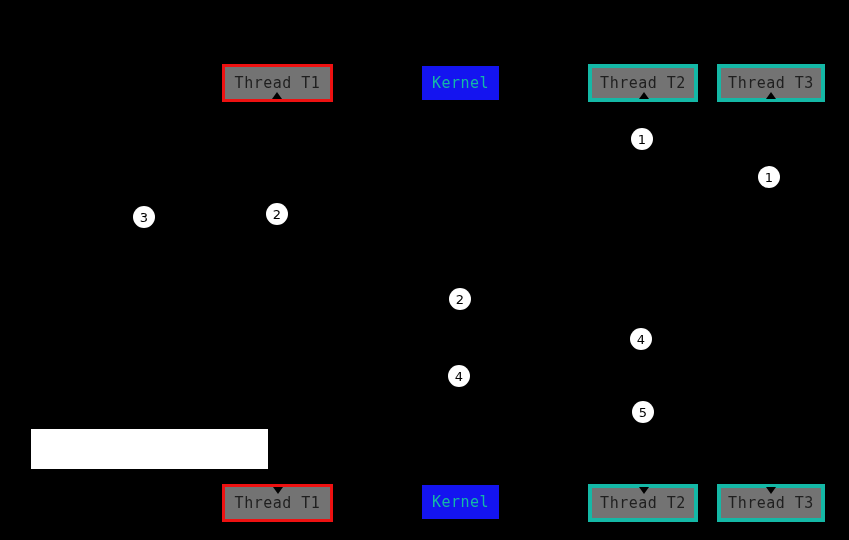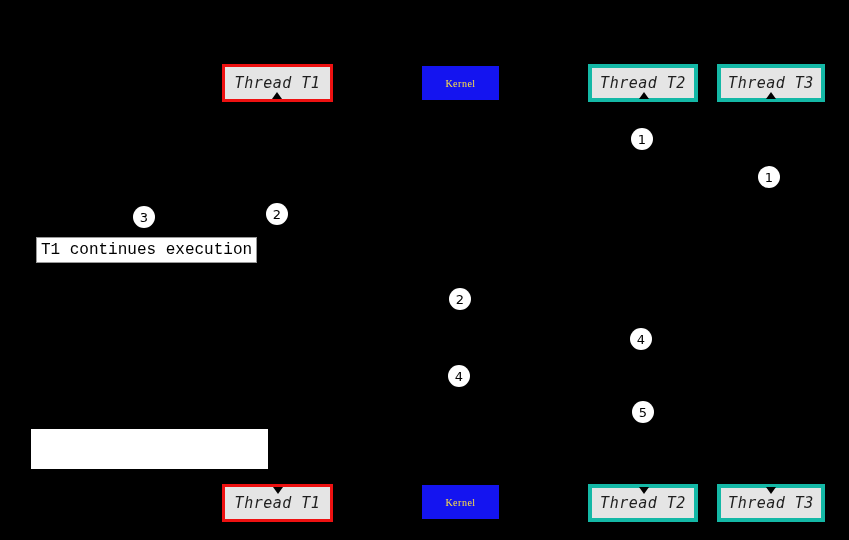--- a/index.html
+++ b/index.html
@@ -6,45 +6,43 @@
   .canvas {
     position: relative;
     width: 849px;
     height: 540px;
     background: #000;
     overflow: hidden;
     font-family: "DejaVu Sans Mono", monospace;
   }
   .tbox {
     position: absolute;
-    background: #e5e5e5;
+    background: #737373;
     display: flex;
     align-items: center;
     justify-content: center;
     font-size: 15px;
     color: #1f1f1f;
     box-sizing: border-box;
     white-space: nowrap;
     letter-spacing: 0.5px;
-    font-style: italic;
   }
   .tbox.red  { border: 3px solid #ee1111; }
   .tbox.blue { border: 4px solid #14b8a6; }
   .kernel {
     position: absolute;
     background: #1414f0;
-    color: #fde047;
+    color: #14b8a6;
     display: flex;
     align-items: center;
     justify-content: center;
-    font-size: 10px;
+    font-size: 15px;
     box-sizing: border-box;
     white-space: nowrap;
     letter-spacing: 0.5px;
-    font-family: Liberation Serif, serif;
   }
   .marker {
     position: absolute;
     width: 22px;
     height: 22px;
     border-radius: 50%;
     background: #ffffff;
     color: #000000;
     display: flex;
     align-items: center;
@@ -109,21 +107,20 @@
 
   <div class="marker" style="left:631px; top:128px;">1</div>
   <div class="marker" style="left:758px; top:166px;">1</div>
   <div class="marker" style="left:133px; top:206px;">3</div>
   <div class="marker" style="left:266px; top:203px;">2</div>
   <div class="marker" style="left:449px; top:288px;">2</div>
   <div class="marker" style="left:630px; top:328px;">4</div>
   <div class="marker" style="left:448px; top:365px;">4</div>
   <div class="marker" style="left:632px; top:401px;">5</div>
 
-  <div class="annotation">T1 continues execution</div>
 
   <div class="blank"></div>
 
   <div class="tip-up" style="left:272px; top:92px;"></div>
   <div class="tip-up" style="left:639px; top:92px;"></div>
   <div class="tip-up" style="left:766px; top:92px;"></div>
   <div class="tip-down" style="left:273px; top:487px;"></div>
   <div class="tip-down" style="left:639px; top:487px;"></div>
   <div class="tip-down" style="left:766px; top:487px;"></div>
 

